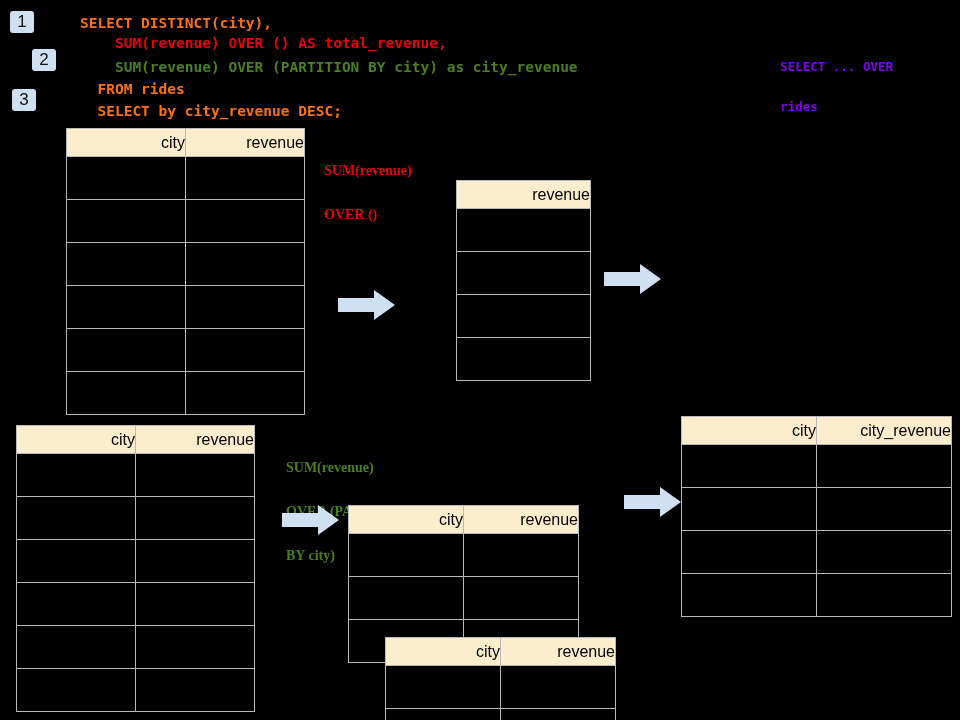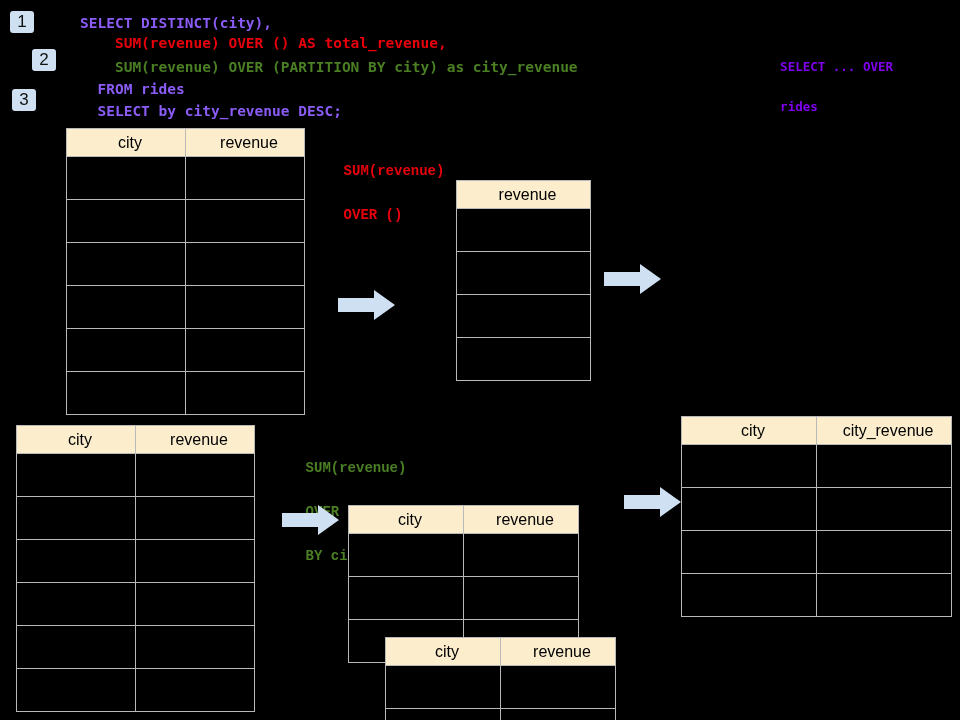--- a/index.html
+++ b/index.html
@@ -34,38 +34,38 @@
   
   .code {
     position: absolute;
     font-family: "DejaVu Sans Mono", monospace;
     font-size: 14.5px;
     font-weight: bold;
     line-height: 22px;
     white-space: pre;
     letter-spacing: 0px;
   }
-  .c-purple { color: #8b5cf6; }
+  .c-purple { color: #f97316; }
   .c-red    { color: #e8000b; }
   .c-green  { color: #4a7f23; }
 
   .sideNote {
     position: absolute;
     font-family: "DejaVu Sans Mono", monospace;
     font-size: 12.5px;
     font-weight: bold;
     line-height: 20px;
     color: #8000f0;
     white-space: pre;
   }
 
   
   .annot {
     position: absolute;
-    font-family: Liberation Mono, monospace;
+    font-family: Liberation Serif, serif;
     font-size: 14px;
     font-weight: bold;
     line-height: 22px;
     white-space: pre;
   }
   .annot.red   { color: #e8000b; }
   .annot.green { color: #4a7f23; }
 
   
   .tbl {
@@ -78,21 +78,21 @@
     border: 1px solid #b9b9b9;
     padding: 0;
     background: #000000;
   }
   .tbl th {
     background: #fceecd;
     color: #000000;
     font-family: "Liberation Sans", sans-serif;
     font-size: 16px;
     font-weight: normal;
-    text-align: center;
+    text-align: right;
     padding: 4px 0 4px 8px;
     height: 28px;
     box-sizing: border-box;
   }
   .tbl td { height: 42px; }
 
   
   .arrow {
     position: absolute;
     width: 58px;

